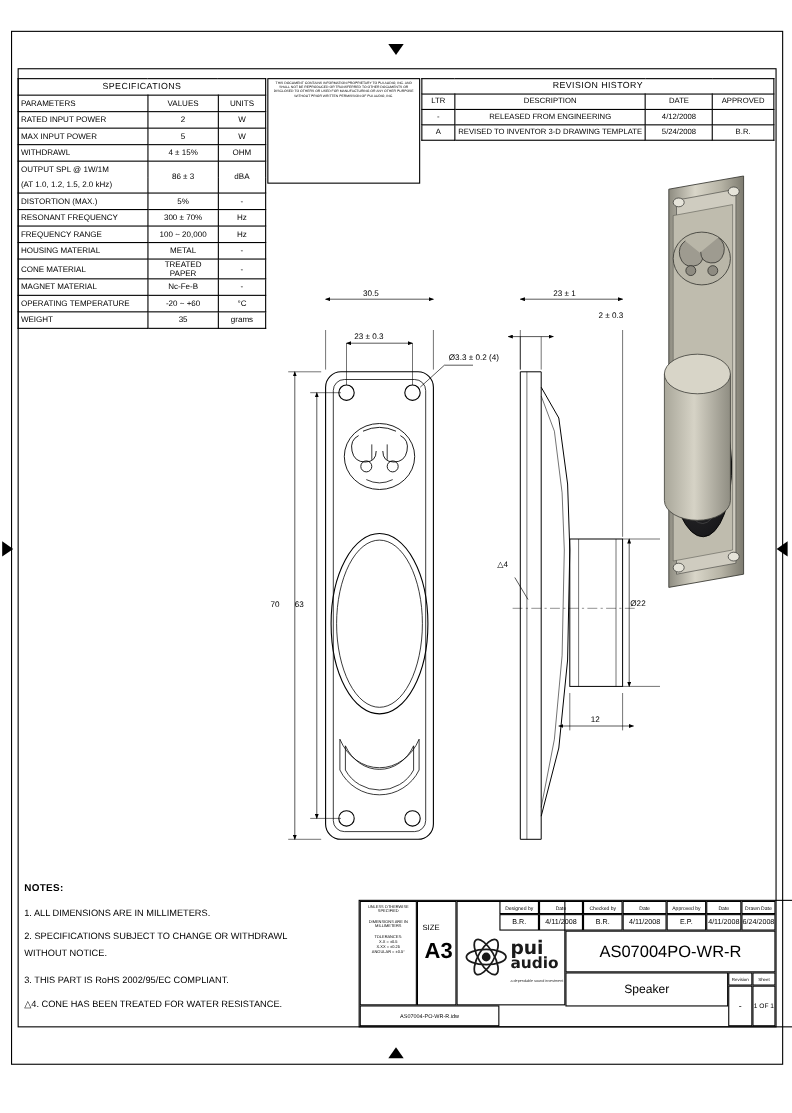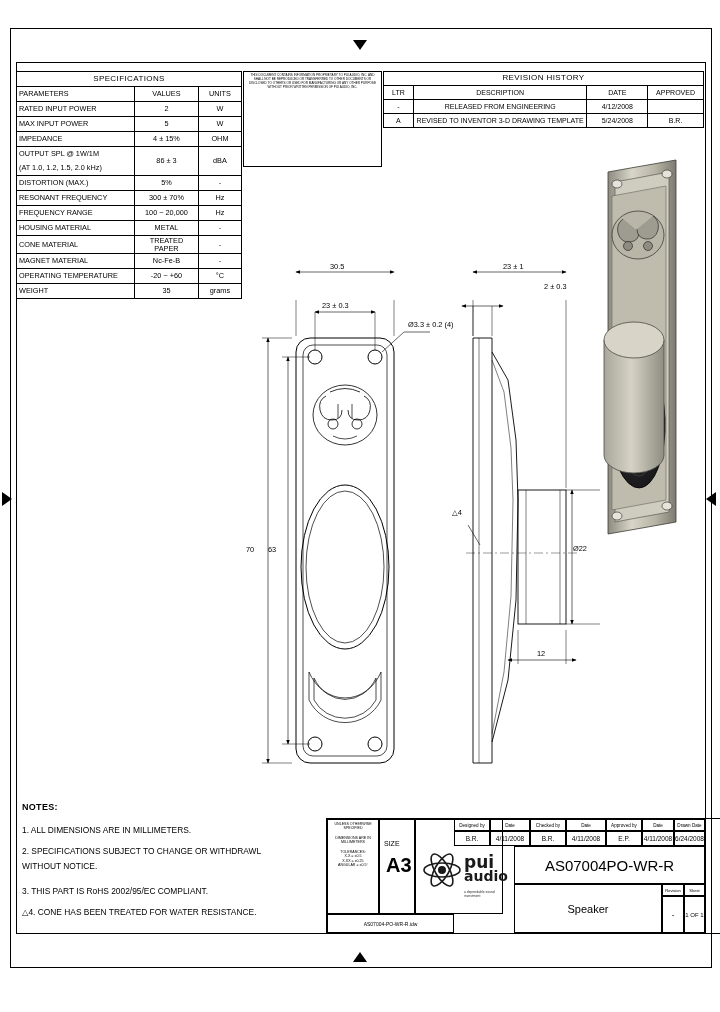--- a/index.html
+++ b/index.html
@@ -69,21 +69,21 @@
           <td class="l">RATED INPUT POWER</td>
           <td class="c">2</td>
           <td class="c">W</td>
         </tr>
     <tr>
           <td class="l">MAX INPUT POWER</td>
           <td class="c">5</td>
           <td class="c">W</td>
         </tr>
     <tr>
-          <td class="l">IMPEDANCE</td>
+          <td class="l">WITHDRAWL</td>
           <td class="c">4 ± 15%</td>
           <td class="c">OHM</td>
         </tr>
     <tr>
           <td class="l" style="border-bottom:none">OUTPUT SPL @ 1W/1M</td>
           <td class="c" rowspan="2">86 ± 3</td>
           <td class="c" rowspan="2">dBA</td>
         </tr>
     <tr>
           <td class="l" style="border-top:none">(AT 1.0, 1.2, 1.5, 2.0 kHz)</td>
@@ -324,21 +324,21 @@
       <div class="tiny" style="position:relative;text-align:center;">X.XX = ±0.25</div>
       <div class="tiny" style="position:relative;text-align:center;">ANGULAR = ±0.5°</div>
     </div>
     <div class="cell" style="left:0;top:95px;width:127px;height:19px;display:flex;align-items:center;justify-content:center;font-size:5px;">AS07004-PO-WR-R.idw</div>
 
     <div class="cell" style="left:52px;top:0;width:36px;height:95px;">
       <div style="position:absolute;left:4px;top:20px;font-size:7px;">SIZE</div>
       <div style="position:absolute;left:6px;top:34px;font-size:20px;font-weight:bold;">A3</div>
     </div>
 
-    <div class="cell" style="left:88px;top:0;width:88px;height:95px;">
+    <div class="cell" style="left:88px;top:0;width:99px;height:95px;">
       <svg width="99" height="95">
         <g transform="translate(26,50)" fill="none" stroke="#1a1a1a" stroke-width="1.6">
           <ellipse cx="0" cy="0" rx="18" ry="7"></ellipse>
           <ellipse cx="0" cy="0" rx="18" ry="7" transform="rotate(60)"></ellipse>
           <ellipse cx="0" cy="0" rx="18" ry="7" transform="rotate(120)"></ellipse>
           <circle cx="0" cy="0" r="3.2" fill="#1a1a1a"></circle>
         </g>
       </svg>
       <div class="pui-name" style="position:absolute;left:48px;top:34px;font-size:17px;line-height:0.95;">pui</div>
       <div class="pui-name" style="position:absolute;left:48px;top:50px;font-size:14px;line-height:0.95;">audio</div>
@@ -356,21 +356,21 @@
     <div class="cell" style="left:127px;top:12px;width:36px;height:15px;display:flex;align-items:center;justify-content:center;font-size:6.5px;">B.R.</div>
     <div class="cell" style="left:163px;top:12px;width:40px;height:15px;display:flex;align-items:center;justify-content:center;font-size:6.5px;">4/11/2008</div>
     <div class="cell" style="left:203px;top:12px;width:36px;height:15px;display:flex;align-items:center;justify-content:center;font-size:6.5px;">B.R.</div>
     <div class="cell" style="left:239px;top:12px;width:40px;height:15px;display:flex;align-items:center;justify-content:center;font-size:6.5px;">4/11/2008</div>
     <div class="cell" style="left:279px;top:12px;width:36px;height:15px;display:flex;align-items:center;justify-content:center;font-size:6.5px;">E.P.</div>
     <div class="cell" style="left:315px;top:12px;width:32px;height:15px;display:flex;align-items:center;justify-content:center;font-size:6.5px;">4/11/2008</div>
     <div class="cell" style="left:347px;top:12px;width:31px;height:15px;display:flex;align-items:center;justify-content:center;font-size:6.5px;">6/24/2008</div>
 
     <div class="cell" style="left:187px;top:27px;width:191px;height:38px;display:flex;align-items:center;justify-content:center;font-size:15px;">AS07004PO-WR-R</div>
 
-    <div class="cell" style="left:187px;top:65px;width:148px;height:49px;display:flex;align-items:center;justify-content:center;font-size:11px;">Speaker</div>
+    <div class="cell" style="left:187px;top:65px;width:148px;height:31px;display:flex;align-items:center;justify-content:center;font-size:11px;">Speaker</div>
 
     <div class="cell" style="left:335px;top:65px;width:22px;height:12px;display:flex;align-items:center;justify-content:center;font-size:4px;">Revision</div>
     <div class="cell" style="left:357px;top:65px;width:21px;height:12px;display:flex;align-items:center;justify-content:center;font-size:4px;">Sheet</div>
     <div class="cell" style="left:335px;top:77px;width:22px;height:37px;display:flex;align-items:center;justify-content:center;font-size:8px;">-</div>
     <div class="cell" style="left:357px;top:77px;width:21px;height:37px;display:flex;align-items:center;justify-content:center;font-size:6px;">1 OF 1</div>
   </div>
 
 </div>
 
 </body></html>

